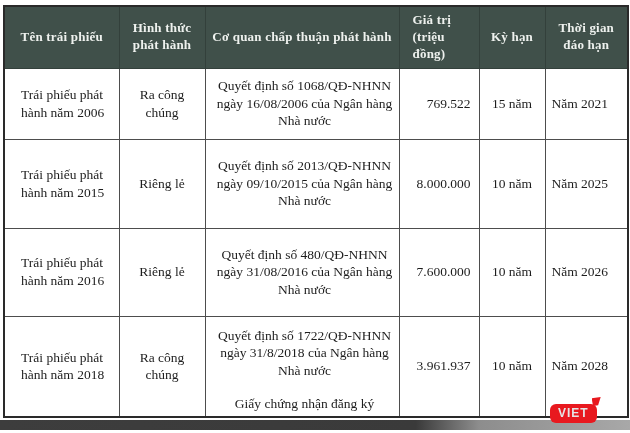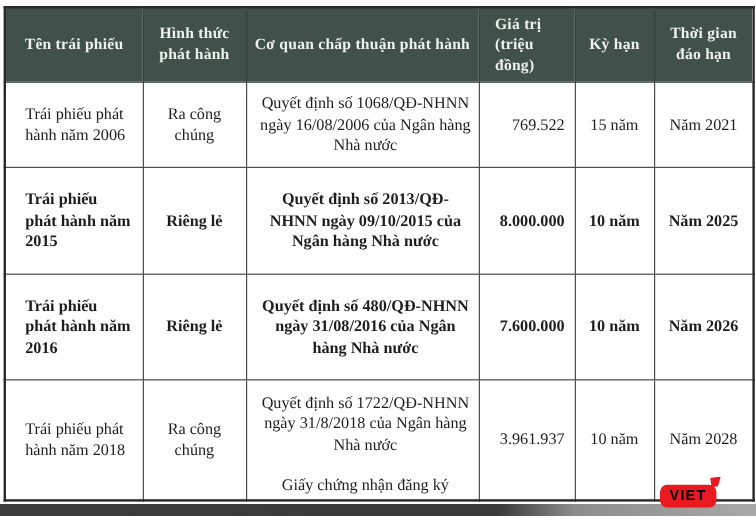--- a/index.html
+++ b/index.html
@@ -43,41 +43,41 @@
     color: #1d1d1d;
     line-height: 1.3;
     vertical-align: middle;
     padding: 3px 6px;
   }
   td.c-name   { text-align: left; padding-left: 16px; padding-right: 8px; }
   td.c-form   { text-align: center; }
   td.c-approval { text-align: center; padding-left: 10px; padding-right: 5px; }
   td.c-value  { text-align: right; padding-right: 8px; margin-top: 13px; }
   td.c-term   { text-align: center; }
-  td.c-maturity { text-align: center; }
+  td.c-maturity { }
   tr.r0 { height: 71px; }
-  tr.r1 { height: 89px; font-weight: bold; }
-  tr.r2 { height: 88px; font-weight: bold; }
+  tr.r1 { height: 89px; }
+  tr.r2 { height: 88px; }
   tr.r3 { height: 100px; }
   tr.r3 td.c-approval { vertical-align: top; padding-top: 10px; }
   .note { margin-top: 16px; }
   .note:empty { display: none; }
   
   .divider-bar {
     position: absolute;
     left: 0; top: 420px;
     width: 630px; height: 10px;
     background: linear-gradient(90deg, #3d3d3d 0%, #3a3a3a 66%, #8d8d8d 76%, #a8a8a8 100%);
   }
   
   .viet-logo {
     position: absolute;
     left: 550px; top: 404px;
     background: #e8191f;
-    color: #000000;
+    color: #e5e5e5;
     font-family: "Liberation Sans", sans-serif;
     font-weight: bold;
     font-size: 12px;
     letter-spacing: 1px;
     padding: 3px 8px 4px 8px;
     border-radius: 6px;
     line-height: 1;
   }
   .viet-logo .flag {
     position: absolute;

